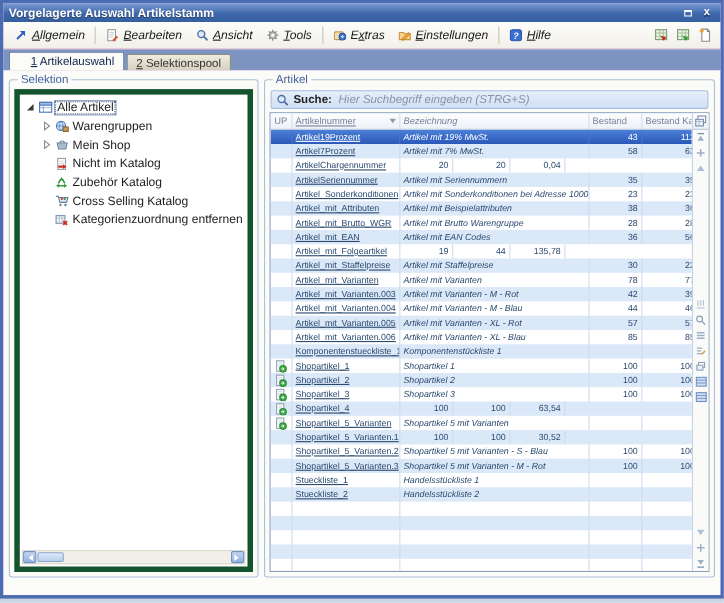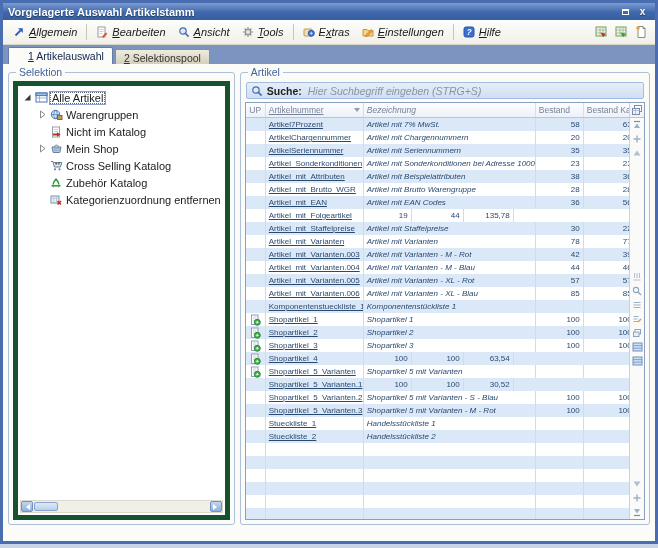--- a/index.html
+++ b/index.html
@@ -237,70 +237,70 @@
               <span class="ticon">
                 <svg width="13" height="12" viewBox="0 0 13 12">
                   <circle cx="5.5" cy="5.5" r="4.2" fill="#cfe6fa" stroke="#4a7ab8"></circle>
                   <path d="M1.3 5.5h8.4M5.5 1.3a5.8 5.8 0 0 1 0 8.4M5.5 1.3a5.8 5.8 0 0 0 0 8.4" fill="none" stroke="#4a7ab8" stroke-width=".7"></path>
                   <rect x="7.5" y="6.5" width="4.5" height="4" fill="#c89858" stroke="#8a6530"></rect>
                 </svg>
               </span>
               <span class="tree-label">Warengruppen</span>
             </div>
             <div class="tree-row" style="padding-left: 17px;">
+              <span class="expander">
+                <svg width="9" height="9" viewBox="0 0 9 9">
+                  <polygon points="2.5,1 2.5,8 7,4.5" fill="#fff" stroke="#8a8a8a"></polygon>
+                </svg>
+              </span>
+              <span class="ticon">
+                <svg width="13" height="11" viewBox="0 0 13 11">
+                  <path d="M2 4 L11 4 L9.8 9.5 L3.2 9.5 Z" fill="#b9c9dc" stroke="#64809e"></path>
+                  <path d="M4.5 4 C4.5 1.5 8.5 1.5 8.5 4" fill="none" stroke="#64809e"></path>
+                  <path d="M3.5 5.7 L9.5 5.7 M3.8 7.4 L9.2 7.4" stroke="#8ba4bd" stroke-width=".7"></path>
+                </svg>
+              </span>
+              <span class="tree-label">Mein Shop</span>
+            </div>
+            <div class="tree-row" style="padding-left: 17px;">
               <span class="expander"></span>
               <span class="ticon">
                 <svg width="12" height="12" viewBox="0 0 12 12">
                   <rect x="2.5" y="1" width="7" height="10" fill="#fff" stroke="#9aa0a8"></rect>
                   <path d="M4 3.5h4M4 5.5h4" stroke="#c8ccd4" stroke-width=".8"></path>
                   <path d="M3 8.5 h4" stroke="#c82818" stroke-width="2"></path>
                   <polygon points="7,6.3 10.6,8.5 7,10.7" fill="#c82818"></polygon>
                 </svg>
               </span>
               <span class="tree-label">Nicht im Katalog</span>
             </div>
             <div class="tree-row" style="padding-left: 17px;">
-              <span class="expander">
-                <svg width="9" height="9" viewBox="0 0 9 9">
-                  <polygon points="2.5,1 2.5,8 7,4.5" fill="#fff" stroke="#8a8a8a"></polygon>
-                </svg>
-              </span>
+              <span class="expander"></span>
               <span class="ticon">
-                <svg width="13" height="11" viewBox="0 0 13 11">
-                  <path d="M2 4 L11 4 L9.8 9.5 L3.2 9.5 Z" fill="#b9c9dc" stroke="#64809e"></path>
-                  <path d="M4.5 4 C4.5 1.5 8.5 1.5 8.5 4" fill="none" stroke="#64809e"></path>
-                  <path d="M3.5 5.7 L9.5 5.7 M3.8 7.4 L9.2 7.4" stroke="#8ba4bd" stroke-width=".7"></path>
-                </svg>
-              </span>
-              <span class="tree-label">Mein Shop</span>
+                <svg width="12" height="12" viewBox="0 0 12 12">
+                  <polygon points="6,.8 8,4 4,4" fill="#2f9a35"></polygon>
+                  <polygon points="1,8.8 3.8,7 3.8,10.6" fill="#2f9a35"></polygon>
+                  <polygon points="11,8.8 8.2,7 8.2,10.6" fill="#2f9a35"></polygon>
+                  <path d="M5 3.2 L3 6.8 M7 3.2 L9 6.8 M3.8 8.8 H8.2" stroke="#2f9a35" stroke-width="1.4" fill="none"></path>
+                </svg>
+              </span>
+              <span class="tree-label">Zubehör Katalog</span>
             </div>
             <div class="tree-row" style="padding-left: 17px;">
               <span class="expander"></span>
               <span class="ticon">
                 <svg width="13" height="11" viewBox="0 0 13 11">
                   <path d="M1 1.5 h2 l1.4 5.5 h6 l1.4-4.5 h-8" fill="#dfe9f4" stroke="#647f9e"></path>
                   <circle cx="5" cy="9.3" r="1.1" fill="#647f9e"></circle>
                   <circle cx="9.5" cy="9.3" r="1.1" fill="#647f9e"></circle>
                   <circle cx="6.2" cy="3.8" r="1" fill="#c83828"></circle>
                   <circle cx="8.8" cy="3.8" r="1" fill="#2f9a35"></circle>
                 </svg>
               </span>
               <span class="tree-label">Cross Selling Katalog</span>
-            </div>
-            <div class="tree-row" style="padding-left: 17px;">
-              <span class="expander"></span>
-              <span class="ticon">
-                <svg width="12" height="12" viewBox="0 0 12 12">
-                  <polygon points="6,.8 8,4 4,4" fill="#2f9a35"></polygon>
-                  <polygon points="1,8.8 3.8,7 3.8,10.6" fill="#2f9a35"></polygon>
-                  <polygon points="11,8.8 8.2,7 8.2,10.6" fill="#2f9a35"></polygon>
-                  <path d="M5 3.2 L3 6.8 M7 3.2 L9 6.8 M3.8 8.8 H8.2" stroke="#2f9a35" stroke-width="1.4" fill="none"></path>
-                </svg>
-              </span>
-              <span class="tree-label">Zubehör Katalog</span>
             </div>
             <div class="tree-row" style="padding-left: 17px;">
               <span class="expander"></span>
               <span class="ticon">
                 <svg width="12" height="12" viewBox="0 0 12 12">
                   <rect x="1" y="2" width="8" height="7" fill="#eef3f8" stroke="#7a92b0"></rect>
                   <path d="M1 4.3h8M4 2v7M6.5 2v7" stroke="#a8bccf" stroke-width=".7"></path>
                   <path d="M7.5 7 L11 10.5 M11 7 L7.5 10.5" stroke="#c82818" stroke-width="1.5"></path>
                 </svg>
               </span>
@@ -347,32 +347,39 @@
               </span>
               <span class="hcell c-bestand">
                 <span>Bestand</span>
               </span>
               <span class="hcell c-bestand_kalk">
                 <span>Bestand Kalk.</span>
               </span>
               <span class="hcell c-einkaufspreis"></span>
             </div>
           <div class="gbody" id="gbody">
+              <div class="grow selected">
+                <span class="cell c-up"></span>
+                <span class="cell c-artikelnummer">Artikel19Prozent</span>
+                <span class="cell c-bezeichnung">Artikel mit 19% MwSt.</span>
+                <span class="cell c-bestand num">43</span>
+                <span class="cell c-bestand_kalk num">112</span>
+                <span class="cell c-einkaufspreis num">49,99</span>
+              </div>
               <div class="grow alt">
                 <span class="cell c-up"></span>
                 <span class="cell c-artikelnummer">Artikel7Prozent</span>
                 <span class="cell c-bezeichnung">Artikel mit 7% MwSt.</span>
                 <span class="cell c-bestand num">58</span>
                 <span class="cell c-bestand_kalk num">63</span>
                 <span class="cell c-einkaufspreis num">129,95</span>
               </div>
               <div class="grow">
                 <span class="cell c-up"></span>
                 <span class="cell c-artikelnummer">ArtikelChargennummer</span>
-                <span class="cell c-bezeichnung">Artikel mit Chargennummern</span>
                 <span class="cell c-bestand num">20</span>
                 <span class="cell c-bestand_kalk num">20</span>
                 <span class="cell c-einkaufspreis num">0,04</span>
               </div>
               <div class="grow alt">
                 <span class="cell c-up"></span>
                 <span class="cell c-artikelnummer">ArtikelSeriennummer</span>
                 <span class="cell c-bezeichnung">Artikel mit Seriennummern</span>
                 <span class="cell c-bestand num">35</span>
                 <span class="cell c-bestand_kalk num">35</span>

